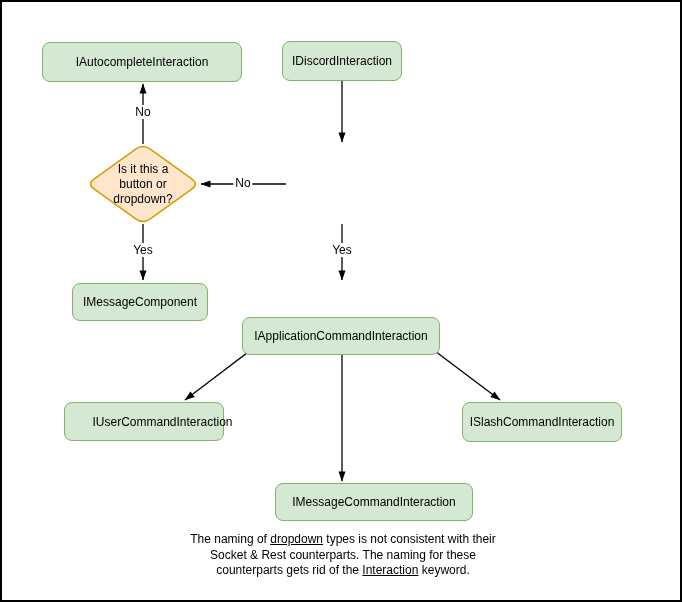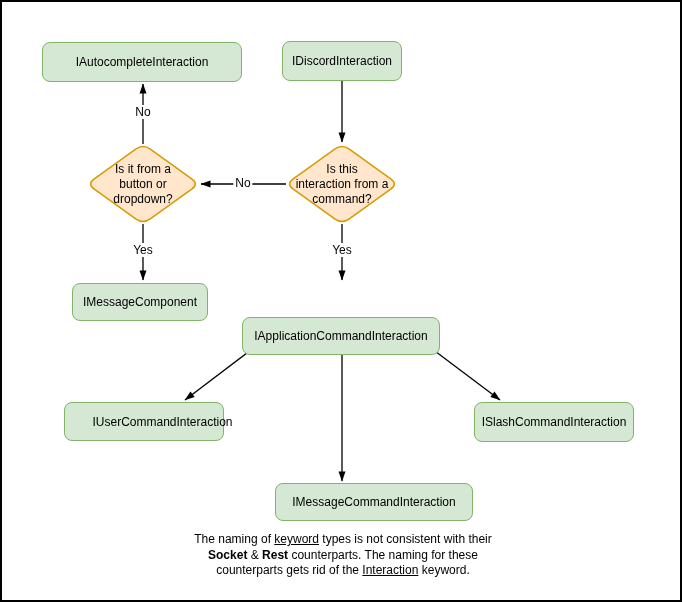--- a/index.html
+++ b/index.html
@@ -73,21 +73,21 @@
     position: absolute;
     left: 0;
     width: 682px;
     top: 530px;
     text-align: center;
     font-size: 12px;
     line-height: 15.5px;
     color: var(--text, #000);
   }
   .note .u { text-decoration: underline; }
-  .note b { font-weight: bold; }
+  .note b { font-weight: normal; }
 </style>
 </head>
 <body>
 
 <div class="canvas">
 
   <svg class="edges" width="682" height="602" viewBox="0 0 682 602">
     <defs>
       <marker id="arrowhead" markerUnits="userSpaceOnUse" markerWidth="11" markerHeight="8" viewBox="0 0 11 8" refX="10" refY="4" orient="auto">
         <path d="M0.5,0.5 L10.5,4 L0.5,7.5 Z" style="fill:var(--arrow,#000);"></path>
@@ -105,54 +105,44 @@
 
   <div class="node" style="left:40px; top:40px; width:200px; height:40px;">IAutocompleteInteraction</div>
 
   <div class="node" style="left:280px; top:39px; width:120px; height:40px;">IDiscordInteraction</div>
 
   <div class="decision" style="left:85px; top:142px;">
     <svg width="116" height="84" viewBox="-2 -2 116 84">
       <path d="M 7.3 34.8 L 48.7 5.2 Q 56 0 63.3 5.2 L 104.7 34.8 Q 112 40 104.7 45.2 L 63.3 74.8 Q 56 80 48.7 74.8 L 7.3 45.2 Q 0 40 7.3 34.8 Z" style="fill:var(--decision_fill,#ffe6cc); stroke:var(--decision_stroke,#d79b00); stroke-width:1.5;"></path>
     </svg>
     <div class="decision-text">
-      <span>Is it from a</span>
+      <span>Is it this a</span>
       <span>button or</span>
       <span>dropdown?</span>
     </div>
   </div>
 
-  <div class="decision" style="left:284px; top:142px;">
-    <svg width="116" height="84" viewBox="-2 -2 116 84">
-      <path d="M 7.3 34.8 L 48.7 5.2 Q 56 0 63.3 5.2 L 104.7 34.8 Q 112 40 104.7 45.2 L 63.3 74.8 Q 56 80 48.7 74.8 L 7.3 45.2 Q 0 40 7.3 34.8 Z" style="fill:var(--decision_fill,#ffe6cc); stroke:var(--decision_stroke,#d79b00); stroke-width:1.5;"></path>
-    </svg>
-    <div class="decision-text">
-      <span>Is this</span>
-      <span>interaction from a</span>
-      <span>command?</span>
-    </div>
-  </div>
 
   <div class="edge-label" style="left:141px; top:110px;">No</div>
 
   <div class="edge-label" style="left:241px; top:181px;">No</div>
 
   <div class="edge-label" style="left:141px; top:248px;">Yes</div>
 
   <div class="edge-label" style="left:340px; top:248px;">Yes</div>
 
   <div class="node" style="left:70px; top:281px; width:136px; height:38px;">IMessageComponent</div>
 
   <div class="node" style="left:240px; top:280px; width:198px; height:38px;margin-top:35px;">IApplicationCommandInteraction</div>
 
   <div class="node" style="left:62px; top:400px; width:160px; height:39px;padding-left:41px;">IUserCommandInteraction</div>
 
-  <div class="node" style="left:460px; top:400px; width:160px; height:40px;margin-left:12px;">ISlashCommandInteraction</div>
+  <div class="node" style="left:460px; top:400px; width:160px; height:40px;">ISlashCommandInteraction</div>
 
   <div class="node" style="left:242px; top:481px; width:198px; height:38px;margin-left:31px;">IMessageCommandInteraction</div>
 
   <div class="note">
-    <div><span>The naming of </span><span class="u">keyword</span><span> types is not consistent with their</span></div>
+    <div><span>The naming of </span><span class="u">dropdown</span><span> types is not consistent with their</span></div>
     <div><b>Socket</b><span> &amp; </span><b>Rest</b><span> counterparts. The naming for these</span></div>
     <div><span>counterparts gets rid of the </span><span class="u">Interaction</span><span> keyword.</span></div>
   </div>
 
 </div>
 
 </body></html>

